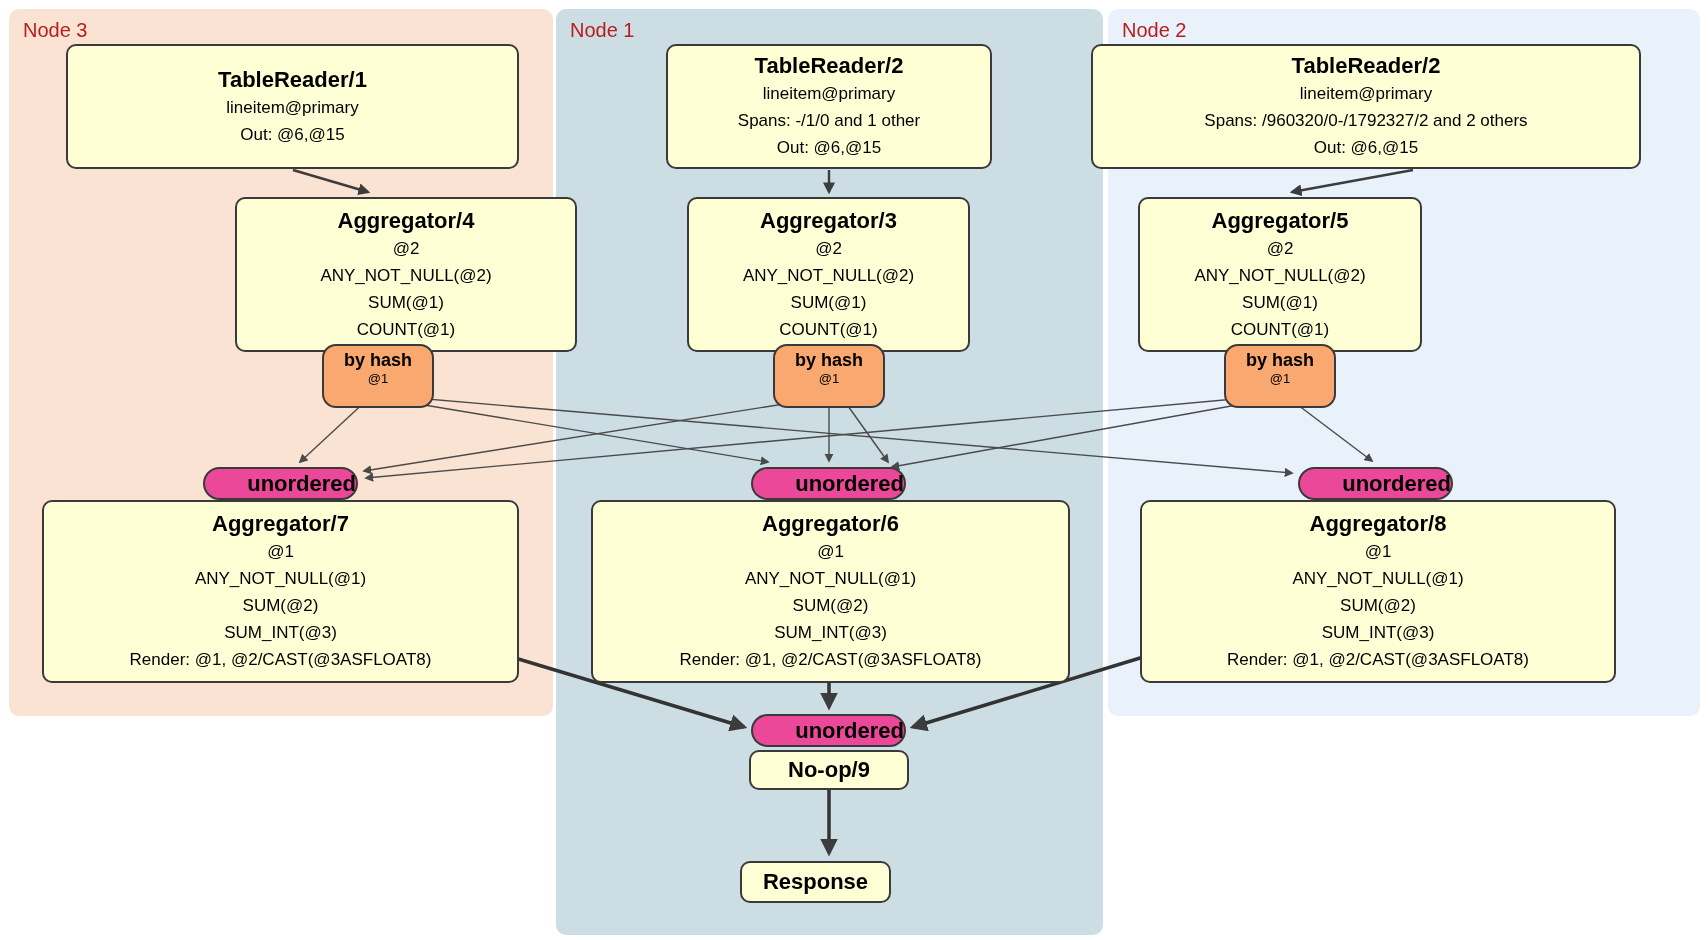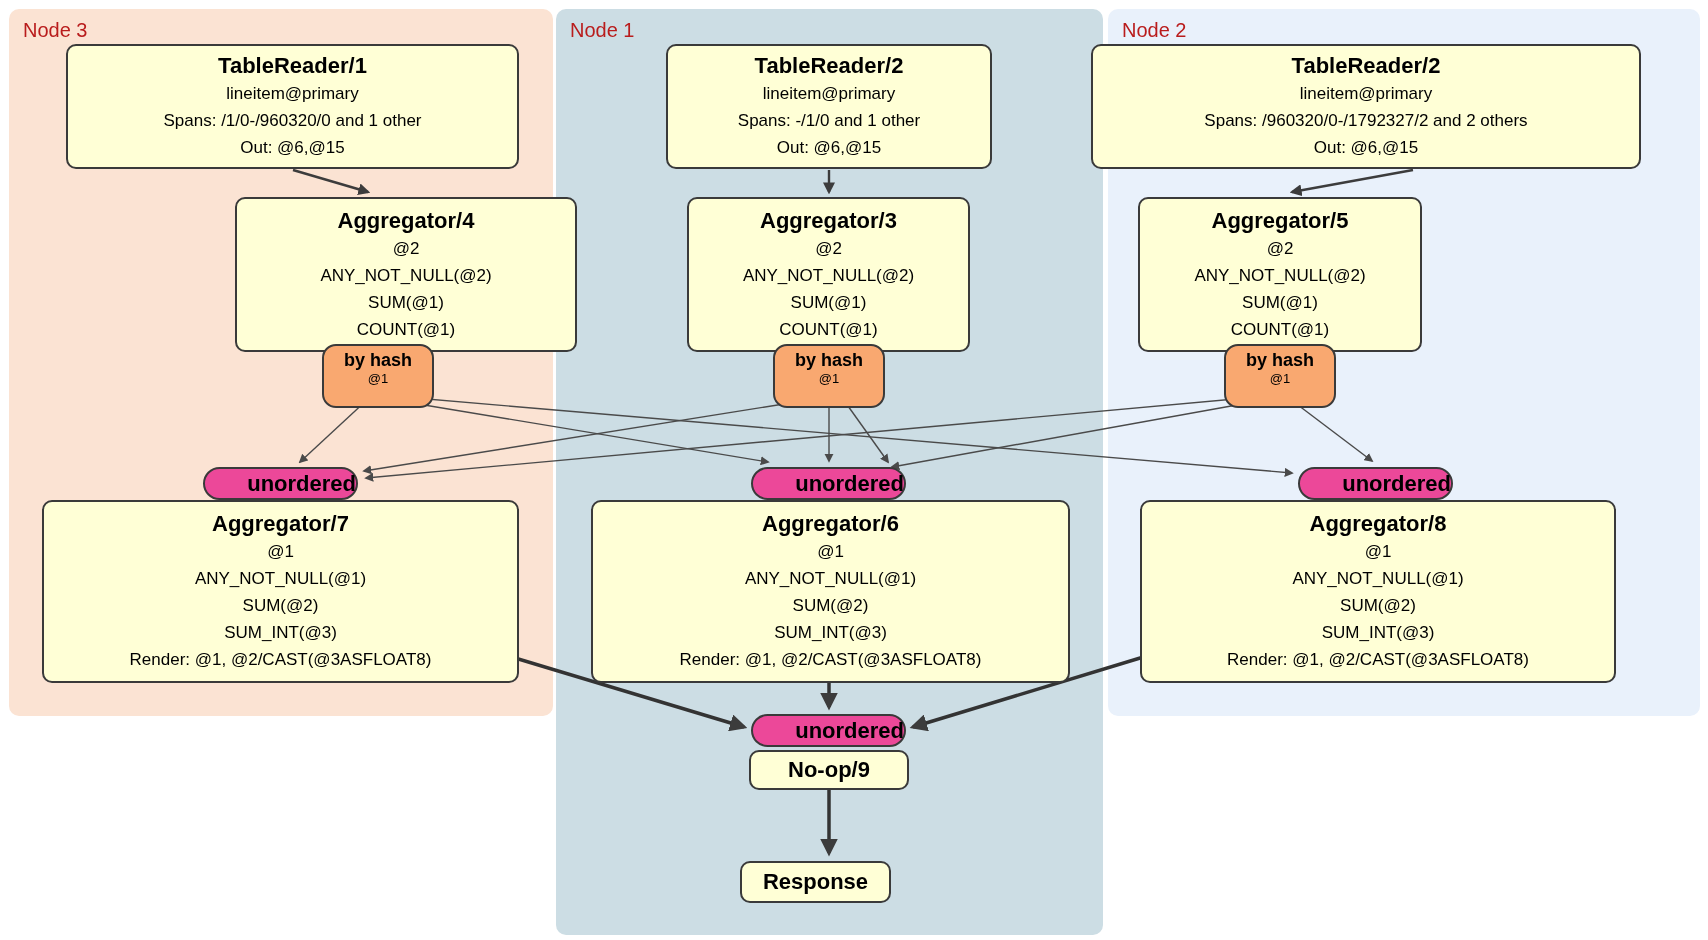--- a/index.html
+++ b/index.html
@@ -82,21 +82,20 @@
       <line x1="505" y1="655" x2="744" y2="727" marker-end="url(#arrBold)"></line>
       <line x1="829" y1="683" x2="829" y2="707" marker-end="url(#arrBold)"></line>
       <line x1="1150" y1="655" x2="913" y2="727" marker-end="url(#arrBold)"></line>
       <line x1="829" y1="790" x2="829" y2="853" marker-end="url(#arrBold)"></line>
     </g>
   </svg>
 
   <div class="box" style="left:66px;top:44px;width:453px;height:125px">
     <div class="box-title">TableReader/1</div>
     <div class="box-line">lineitem@primary</div>
-    <div class="box-line">Spans: /1/0-/960320/0 and 1 other</div>
     <div class="box-line">Out: @6,@15</div>
   </div>
 
   <div class="box" style="left:666px;top:44px;width:326px;height:125px">
     <div class="box-title">TableReader/2</div>
     <div class="box-line">lineitem@primary</div>
     <div class="box-line">Spans: -/1/0 and 1 other</div>
     <div class="box-line">Out: @6,@15</div>
   </div>
 

